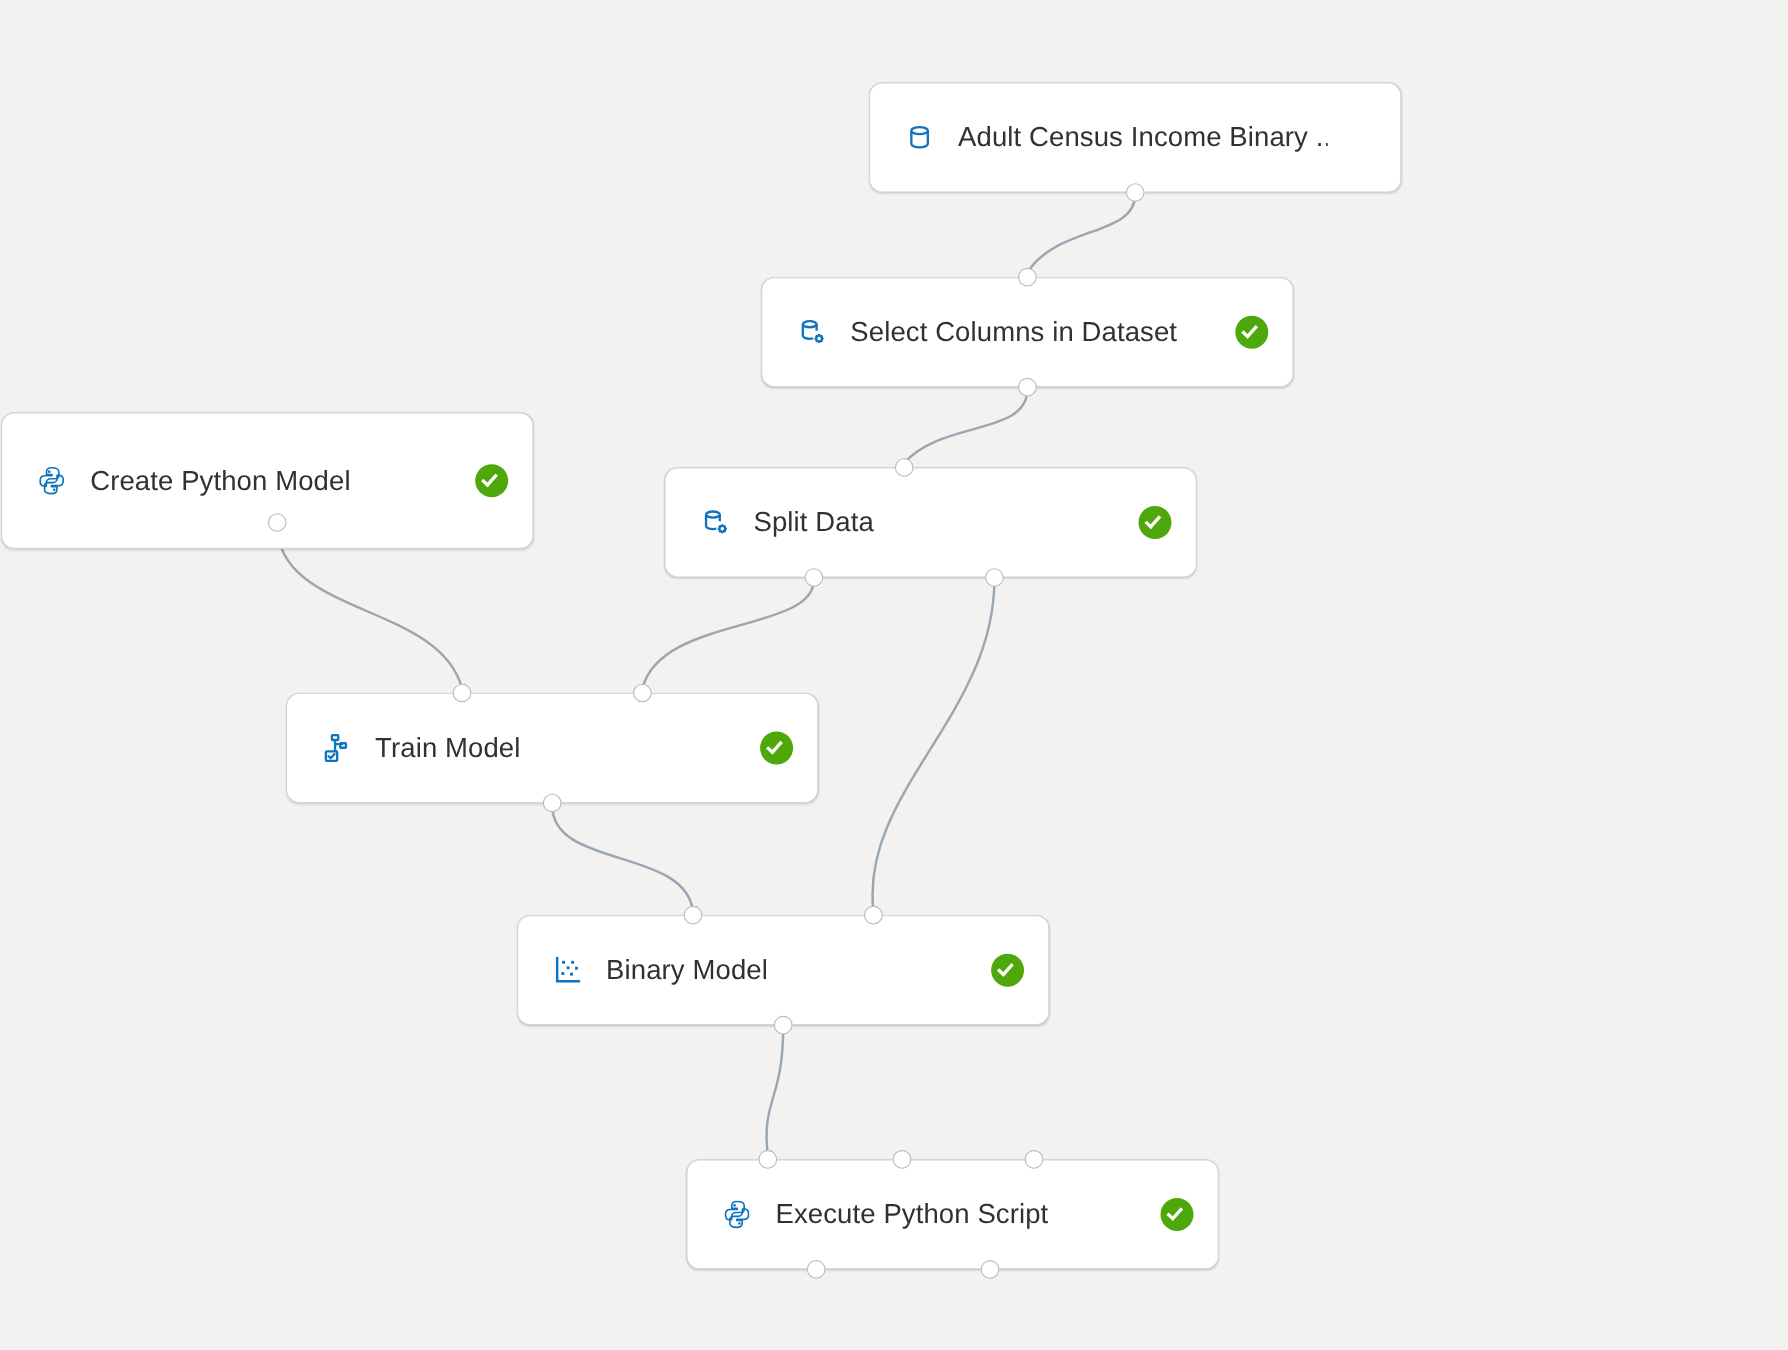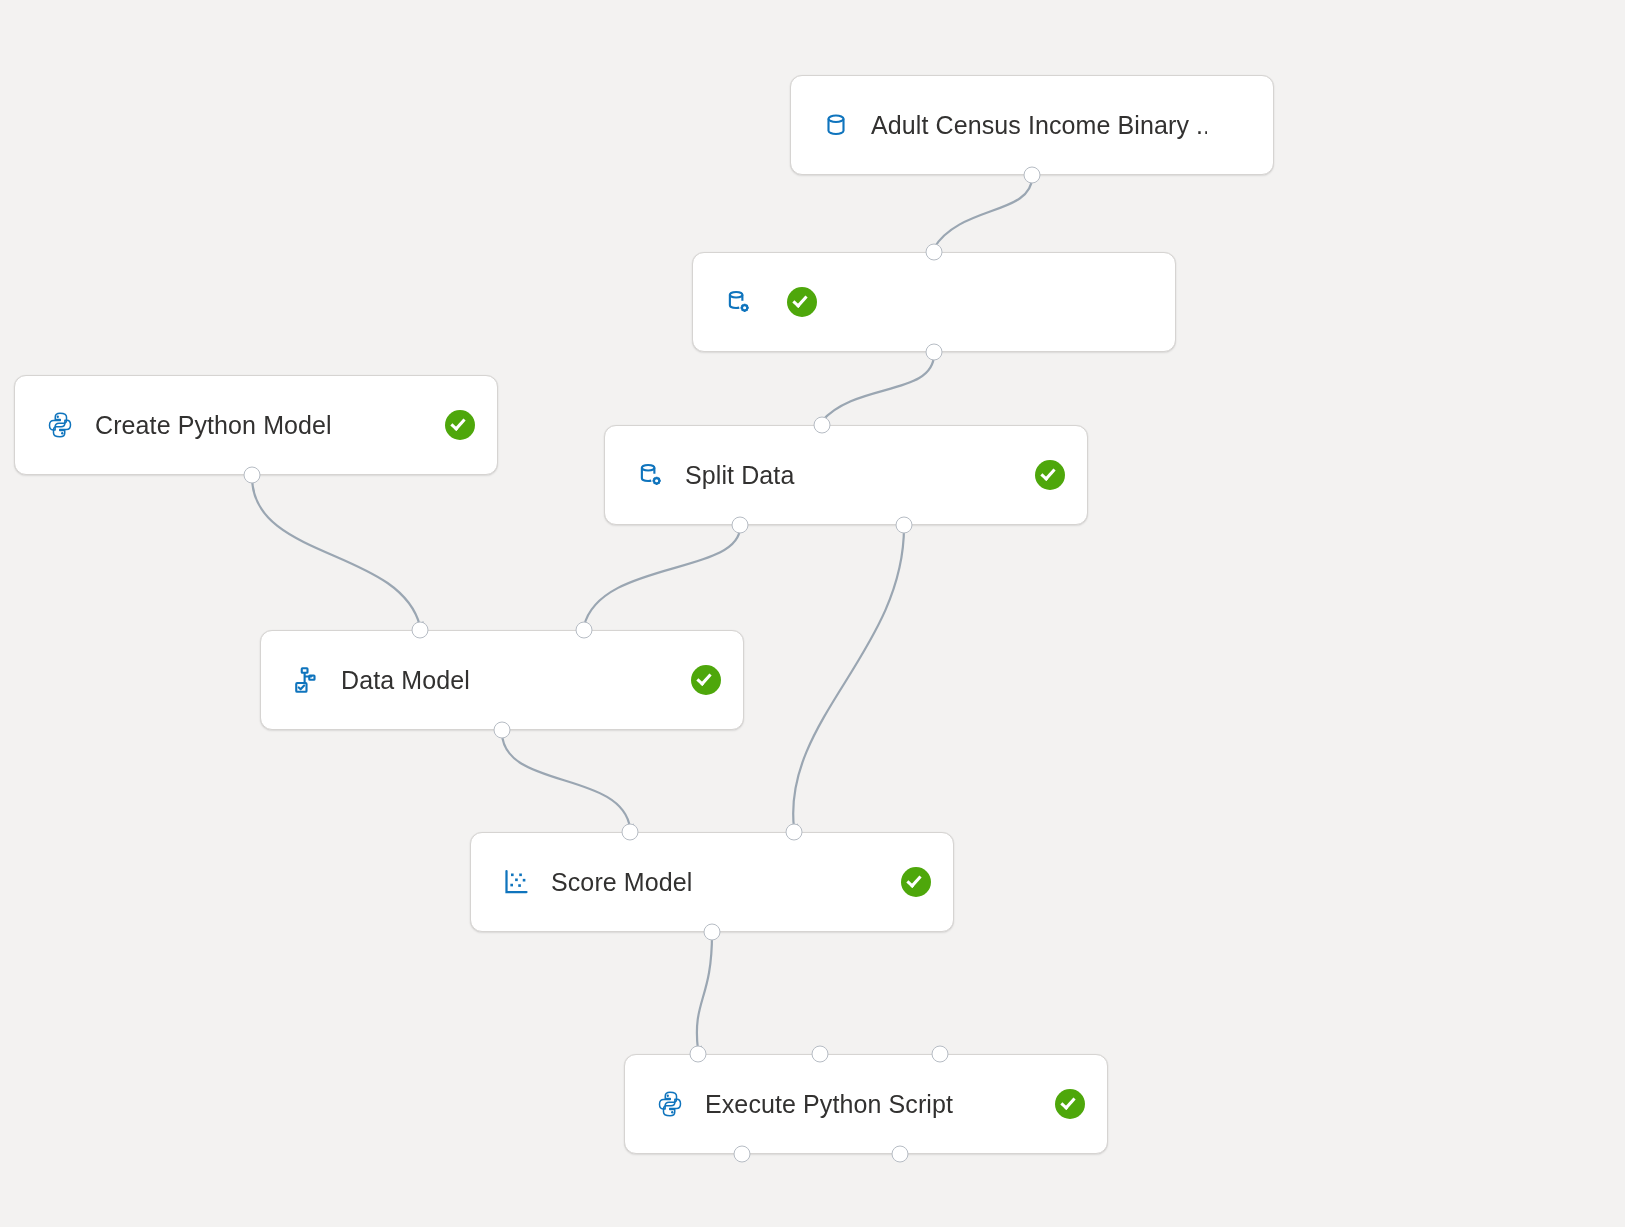--- a/index.html
+++ b/index.html
@@ -134,27 +134,28 @@
       <div class="node" style="left: 692px; top: 252px; width: 484px; height: 100px;">
         <span class="node-icon">
           <svg width="30" height="30" viewBox="0 0 24 24">
             <ellipse cx="10.5" cy="6.2" rx="5" ry="2.2" stroke="#0f74bd" fill="none" stroke-width="1.7"></ellipse>
             <path d="M5.5 6.2 V14.6 C5.5 15.8 7.7 16.8 10.5 16.8 C11.4 16.8 12.3 16.7 13 16.5" stroke="#0f74bd" fill="none" stroke-width="1.7"></path>
             <path d="M15.5 6.2 V11" stroke="#0f74bd" fill="none" stroke-width="1.7"></path>
             <circle cx="17.3" cy="16.6" r="2.1" stroke="#0f74bd" fill="none" stroke-width="1.7"></circle>
             <path d="M17.3 13.3 V14.1 M17.3 19.1 V19.9 M14 16.6 H14.8 M19.8 16.6 H20.6 M15 14.3 L15.6 14.9 M19 18.3 L19.6 18.9 M19.6 14.3 L19 14.9 M15.6 18.3 L15 18.9" stroke="#0f74bd" stroke-width="1.5"></path>
           </svg>
         </span>
+        <span class="node-title">Select Columns in Dataset</span>
         <span class="node-status">
           <span class="status-ok"></span>
         </span>
       </div>
       <div class="port" style="left: 934px; top: 252px;"></div>
       <div class="port" style="left: 934px; top: 352px;"></div>
-      <div class="node" style="left: 14px; top: 375px; width: 484px; height: 100px; justify-content: space-between;">
+      <div class="node" style="left: 1px; top: 375px; width: 484px; height: 124px; justify-content: space-between;">
         <span class="node-icon">
           <svg width="30" height="30" viewBox="0 0 24 24">
             <path d="M12 2.6 C8.6 2.6 8.2 4.1 8.2 5.6 V7.6 H12.2 V8.4 H6.8 C5.1 8.4 3.6 9.4 3.6 12.2 C3.6 14.8 4.9 15.9 6.6 15.9 H8.1 V13.6 C8.1 11.8 9.5 10.6 11.2 10.6 H14.8 C16.2 10.6 17.2 9.6 17.2 8.2 V5.6 C17.2 4.1 16.1 2.6 12 2.6 Z" fill="none" stroke="#0f74bd" stroke-width="1.2" stroke-linejoin="round"></path>
             <circle cx="10.2" cy="5.4" r="0.95" fill="#0f74bd"></circle>
             <path d="M12 21.4 C15.4 21.4 15.8 19.9 15.8 18.4 V16.4 H11.8 V15.6 H17.2 C18.9 15.6 20.4 14.6 20.4 11.8 C20.4 9.2 19.1 8.1 17.4 8.1 H15.9 V10.4 C15.9 12.2 14.5 13.4 12.8 13.4 H9.2 C7.8 13.4 6.8 14.4 6.8 15.8 V18.4 C6.8 19.9 7.9 21.4 12 21.4 Z" fill="none" stroke="#0f74bd" stroke-width="1.2" stroke-linejoin="round"></path>
             <circle cx="13.8" cy="18.6" r="0.95" fill="#0f74bd"></circle>
           </svg>
         </span>
         <span class="node-title">Create Python Model</span>
         <span class="node-status">
@@ -183,41 +184,41 @@
       <div class="node" style="left: 260px; top: 630px; width: 484px; height: 100px;">
         <span class="node-icon">
           <svg width="30" height="30" viewBox="0 0 24 24">
             <rect x="8.6" y="2.6" width="4.6" height="3.6" rx="0.5" stroke="#0f74bd" fill="none" stroke-width="1.7"></rect>
             <rect x="14.6" y="8.4" width="4.2" height="3.4" rx="0.5" stroke="#0f74bd" fill="none" stroke-width="1.7"></rect>
             <rect x="4.2" y="14.4" width="8.2" height="7" rx="0.7" stroke="#0f74bd" fill="none" stroke-width="1.7"></rect>
             <path d="M10.9 6.2 V9.2 M10.9 9.2 H16.7 M16.7 9.2 V8.4 M10.9 9.2 V14.4" stroke="#0f74bd" fill="none" stroke-width="1.7"></path>
             <path d="M6.2 18 L7.7 19.4 L10.5 16.4" stroke="#0f74bd" fill="none" stroke-width="1.7" stroke-linecap="round" stroke-linejoin="round"></path>
           </svg>
         </span>
-        <span class="node-title">Data Model</span>
+        <span class="node-title">Train Model</span>
         <span class="node-status">
           <span class="status-ok"></span>
         </span>
       </div>
       <div class="port" style="left: 420px; top: 630px;"></div>
       <div class="port" style="left: 584px; top: 630px;"></div>
       <div class="port" style="left: 502px; top: 730px;"></div>
       <div class="node" style="left: 470px; top: 832px; width: 484px; height: 100px;">
         <span class="node-icon">
           <svg width="30" height="30" viewBox="0 0 24 24">
             <path d="M4.4 3.2 V20 H20.4" stroke="#0f74bd" fill="none" stroke-width="1.8" stroke-linecap="round"></path>
             <rect x="8" y="5.2" width="2.1" height="2.1" fill="#0f74bd"></rect>
             <rect x="14.6" y="5.2" width="2.1" height="2.1" fill="#0f74bd"></rect>
             <rect x="11.3" y="9.2" width="2.1" height="2.1" fill="#0f74bd"></rect>
             <rect x="17.4" y="9.5" width="2.1" height="2.1" fill="#0f74bd"></rect>
             <rect x="7.5" y="13.4" width="2.1" height="2.1" fill="#0f74bd"></rect>
             <rect x="13.8" y="13.8" width="2.1" height="2.1" fill="#0f74bd"></rect>
           </svg>
         </span>
-        <span class="node-title">Score Model</span>
+        <span class="node-title">Binary Model</span>
         <span class="node-status">
           <span class="status-ok"></span>
         </span>
       </div>
       <div class="port" style="left: 630px; top: 832px;"></div>
       <div class="port" style="left: 794px; top: 832px;"></div>
       <div class="port" style="left: 712px; top: 932px;"></div>
       <div class="node" style="left: 578px; top: 1054px; width: 484px; height: 100px; margin-left: 46px;">
         <span class="node-icon">
           <svg width="30" height="30" viewBox="0 0 24 24">

